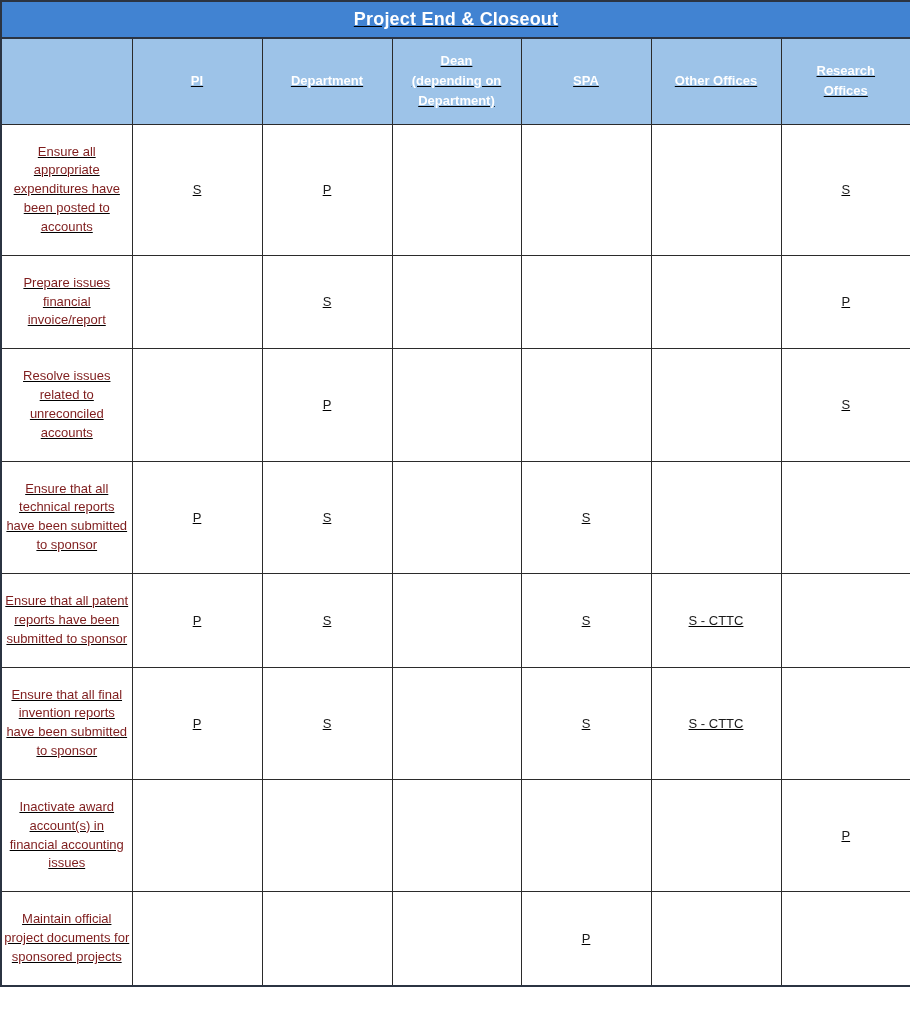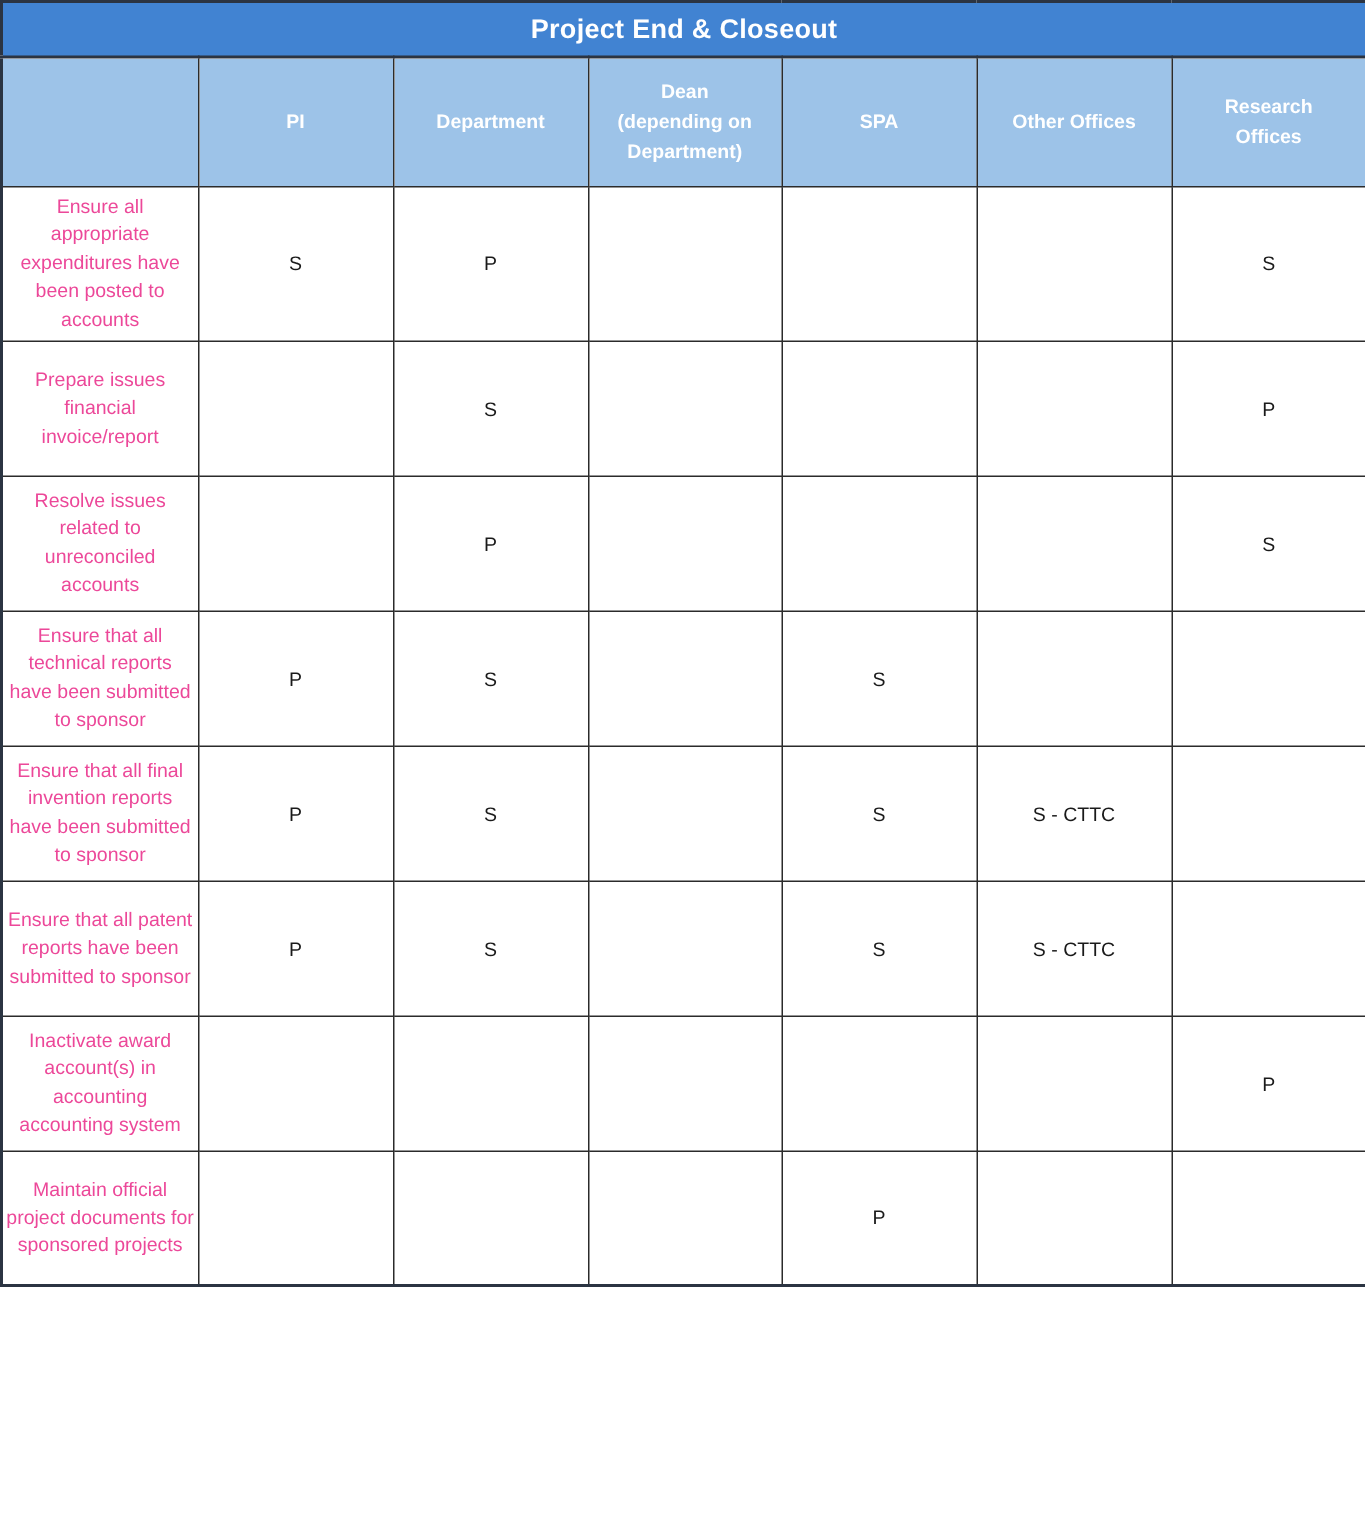--- a/index.html
+++ b/index.html
@@ -6,20 +6,21 @@
     margin: 0;
     padding: 0;
     background: #ffffff;
     font-family: "Liberation Sans", sans-serif;
   }
   .page {
     width: 910px;
     height: 1024px;
     box-sizing: border-box;
     background: #ffffff;
+    text-decoration: underline;
   }
   table.matrix {
     width: 910px;
     border-collapse: collapse;
     table-layout: fixed;
     border: 2px solid #2b3442;
   }
   table.matrix td, table.matrix th {
     border: 1px solid #2b2b2b;
     box-sizing: border-box;
@@ -47,25 +48,25 @@
     text-align: center;
     vertical-align: middle;
     white-space: pre-line;
     line-height: 1.55;
     padding: 2px 4px;
   }
   tr.body-row { height: 90px; }
   tr.body-row.first { height: 91px; }
   td.task {
     font-size: 13px;
-    color: #ec4899;
+    color: #7f1d1d;
     text-align: center;
     vertical-align: middle;
     line-height: 1.45;
-    padding: 4px 2px;
+    padding: 18px 2px;
     background: #ffffff;
   }
   td.role {
     font-size: 13px;
     color: #1a1a1a;
     text-align: center;
     vertical-align: middle;
     background: #ffffff;
   }
 </style>
@@ -136,41 +137,41 @@
         <td class="task">Ensure that all technical reports have been submitted to sponsor</td>
         <td class="role">P</td>
         <td class="role">S</td>
         <td class="role"></td>
         <td class="role">S</td>
         <td class="role"></td>
         <td class="role"></td>
       </tr>
 
       <tr class="body-row">
+        <td class="task">Ensure that all patent reports have been submitted to sponsor</td>
+        <td class="role">P</td>
+        <td class="role">S</td>
+        <td class="role"></td>
+        <td class="role">S</td>
+        <td class="role">S - CTTC</td>
+        <td class="role"></td>
+      </tr>
+
+      <tr class="body-row">
         <td class="task">Ensure that all final invention reports have been submitted to sponsor</td>
         <td class="role">P</td>
         <td class="role">S</td>
         <td class="role"></td>
         <td class="role">S</td>
         <td class="role">S - CTTC</td>
         <td class="role"></td>
       </tr>
 
       <tr class="body-row">
-        <td class="task">Ensure that all patent reports have been submitted to sponsor</td>
-        <td class="role">P</td>
-        <td class="role">S</td>
-        <td class="role"></td>
-        <td class="role">S</td>
-        <td class="role">S - CTTC</td>
-        <td class="role"></td>
-      </tr>
-
-      <tr class="body-row">
-        <td class="task">Inactivate award account(s) in accounting accounting system</td>
+        <td class="task">Inactivate award account(s) in financial accounting issues</td>
         <td class="role"></td>
         <td class="role"></td>
         <td class="role"></td>
         <td class="role"></td>
         <td class="role"></td>
         <td class="role">P</td>
       </tr>
 
       <tr class="body-row">
         <td class="task">Maintain official project documents for sponsored projects</td>

